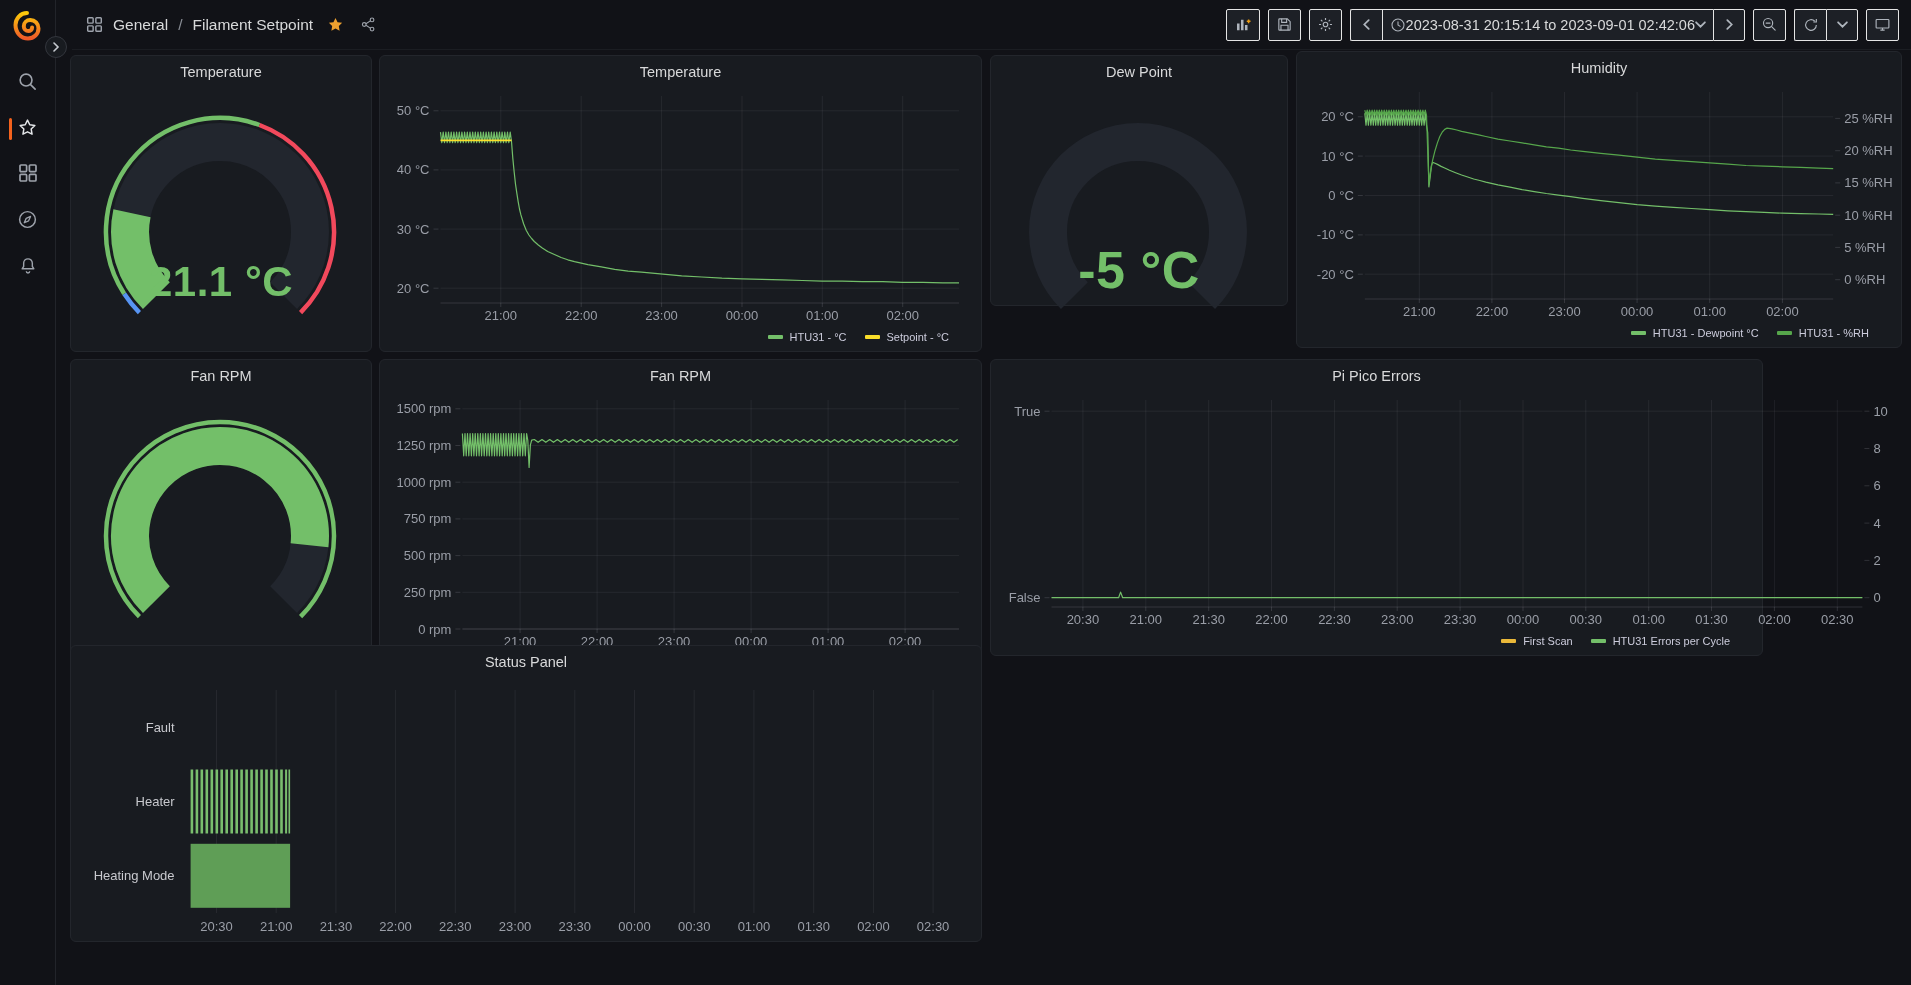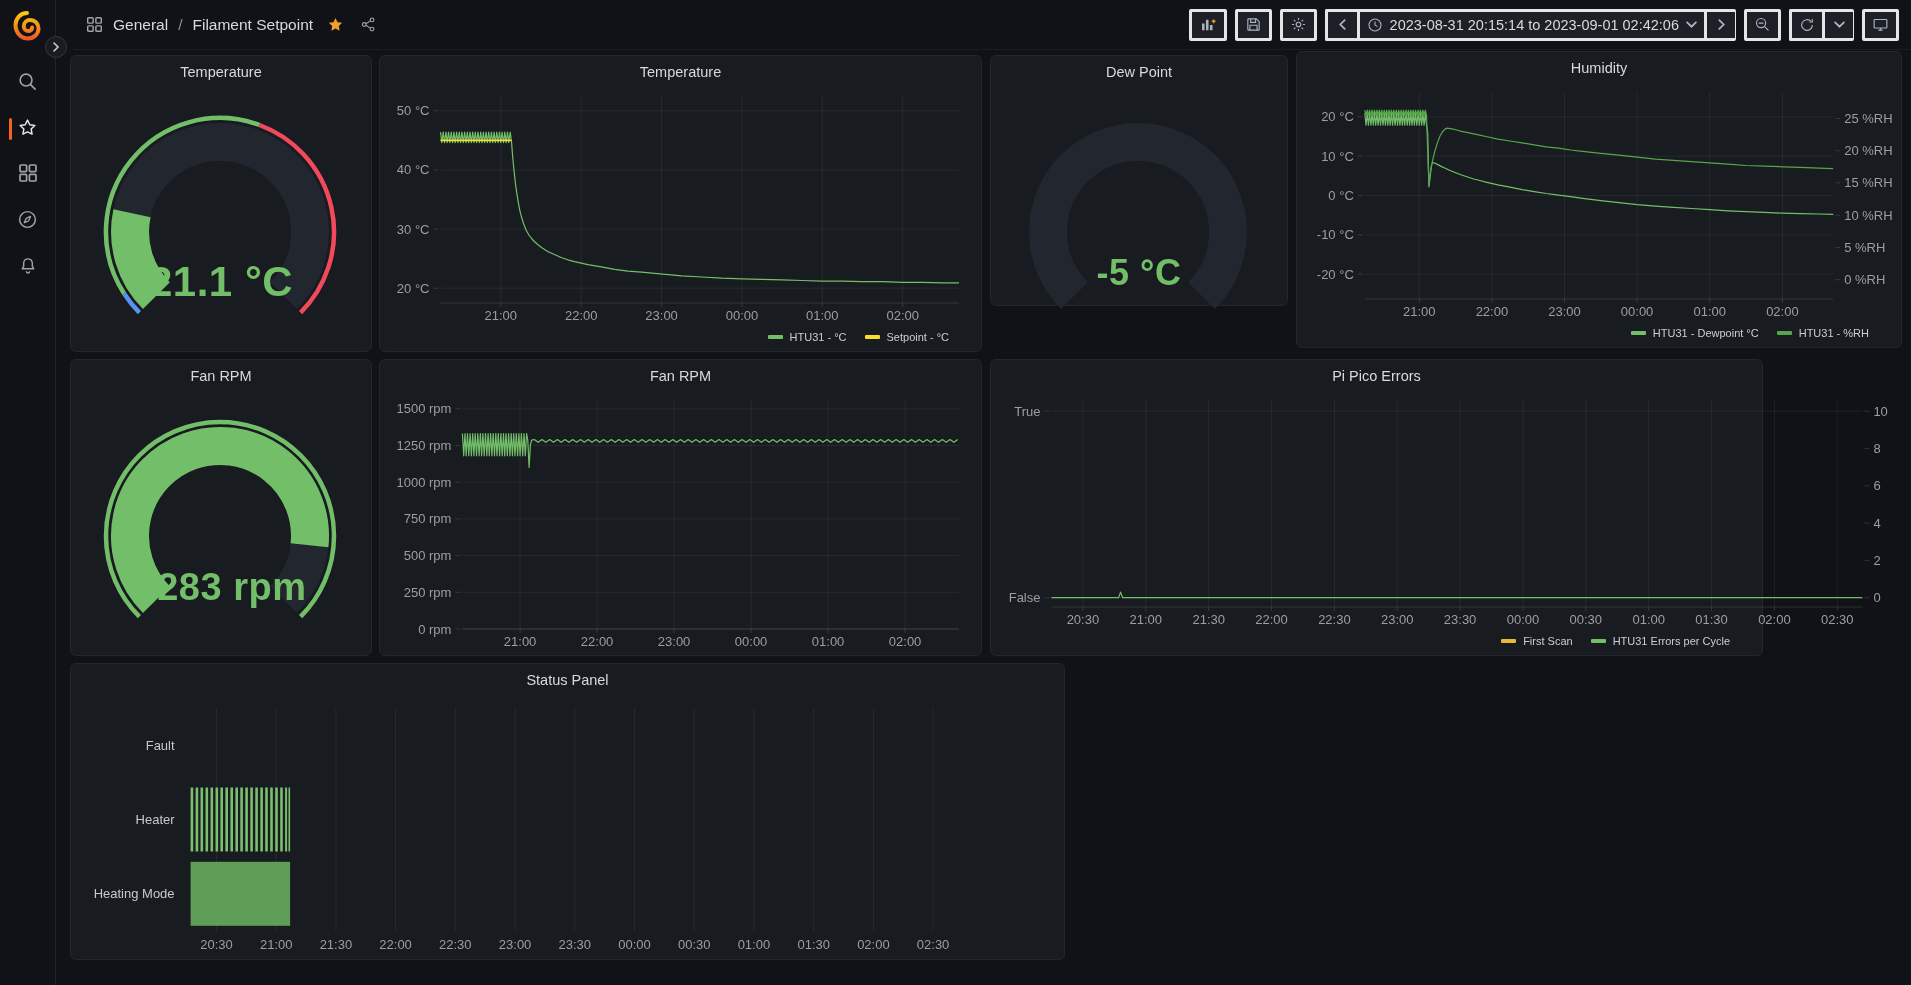--- a/index.html
+++ b/index.html
@@ -15,22 +15,22 @@
   .sit.active{color:#e3e5e8}
   .sit.active::before{content:'';position:absolute;left:9px;top:12px;width:3px;height:22px;border-radius:2px;background:#f4621d}
   
   .nav{position:absolute;left:72px;top:0;right:0;height:49px;display:flex;align-items:center;
     padding:0 12px 0 14px;border-bottom:1px solid #1b1d22;background:#111217;z-index:5}
   .nav-left{display:flex;align-items:center;gap:10px;font-size:15.5px;color:#d8d9da}
   .nav-ic{color:#9da2ab;display:flex;align-items:center}
   .crumb{cursor:pointer}
   .sep{color:#8a8e96}
   .nav-right{margin-left:auto;display:flex;align-items:center;gap:8px}
-  .tbtn{height:32px;min-width:32px;display:flex;align-items:center;justify-content:center;gap:7px;
-    background:#1d2026;border:3px solid #e5e5e5;border-radius:2px;color:#aeb4bc;padding:0 7px;cursor:pointer;
+  .tbtn{height:32px;min-width:32px;display:flex;align-items:center;justify-content:center;gap:0;
+    background:#1d2026;border:1px solid #e5e5e5;border-radius:2px;color:#aeb4bc;padding:0 7px;cursor:pointer;
     font-family:inherit;font-size:14.5px}
   .tgroup{display:flex;align-items:stretch}
   .tgroup .tbtn{border-radius:0;border-right-width:0}
   .tgroup .tbtn:first-child{border-radius:2px 0 0 2px}
   .tgroup .tbtn:last-child{border-radius:0 2px 2px 0;border-right-width:1px}
   .time-label{color:#d8d9da;white-space:nowrap}
   
   .panel{position:absolute;background:#181b20;border:1px solid #23262c;border-radius:6px;box-sizing:border-box}
   .ptitle{position:absolute;top:0;left:0;right:0;height:30px;line-height:32px;text-align:center;
     font-size:14.5px;font-weight:500;color:#d8d9da;cursor:pointer;white-space:nowrap;overflow:hidden}
@@ -274,21 +274,21 @@
         <div><span class="li"><span class="sw" style="background:#73bf69"></span>HTU31 - °C</span><span class="li"><span class="sw" style="background:#fade2a"></span>Setpoint - °C</span></div>
         <div></div>
       </div></div>
 </div>
 
 <div class="panel" style="left:990px;top:55px;width:298px;height:251px">
   <div class="ptitle">Dew Point</div>
   <div class="chart"><svg width="282" height="261">
         <path d="M 77.4 209.6 A 90 90 0 1 1 204.6 209.6" fill="none" stroke="#22262e" stroke-width="38"></path>
       </svg></div>
-  <div class="gval" style="top:196px;font-size:36px">-5 °C</div>
+  <div class="gval" style="top:184px;font-size:52px">-5 °C</div>
 </div>
 
 <div class="panel" style="left:1296px;top:51px;width:606px;height:297px">
   <div class="ptitle">Humidity</div>
   <div class="chart"><svg width="590" height="237">
         <line x1="116.3" y1="10" x2="116.3" y2="217" stroke="rgba(204,204,220,0.08)"></line>
         <line x1="116.3" y1="217" x2="116.3" y2="221" stroke="rgba(204,204,220,0.16)"></line>
         <text x="116.3" y="234" fill="#9a9ea7" font-size="13" text-anchor="middle">21:00</text>
         <line x1="188.9" y1="10" x2="188.9" y2="217" stroke="rgba(204,204,220,0.08)"></line>
         <line x1="188.9" y1="217" x2="188.9" y2="221" stroke="rgba(204,204,220,0.16)"></line>
@@ -341,21 +341,20 @@
       </div></div>
 </div>
 
 <div class="panel" style="left:70px;top:359px;width:302px;height:297px">
   <div class="ptitle">Fan RPM</div>
   <div class="chart"><svg width="286" height="261">
         <path d="M 79.4 209.6 A 90 90 0 1 1 206.6 209.6" fill="none" stroke="#22262e" stroke-width="38"></path>
         <path d="M 79.4 209.6 A 90 90 0 1 1 232.5 155.3" fill="none" stroke="#73bf69" stroke-width="38"></path>
         <path d="M 62.4 226.6 A 114 114 0 1 1 223.6 226.6" fill="none" stroke="#73bf69" stroke-width="4.5"></path>
       </svg></div>
-  <div class="gval" style="top:206px;font-size:38px">1283 rpm</div>
 </div>
 
 <div class="panel" style="left:379px;top:359px;width:603px;height:297px">
   <div class="ptitle">Fan RPM</div>
   <div class="chart"><svg width="587" height="259">
         <line x1="134.1" y1="10" x2="134.1" y2="239" stroke="rgba(204,204,220,0.08)"></line>
         <line x1="134.1" y1="239" x2="134.1" y2="243" stroke="rgba(204,204,220,0.16)"></line>
         <text x="134.1" y="256" fill="#9a9ea7" font-size="13" text-anchor="middle">21:00</text>
         <line x1="211.1" y1="10" x2="211.1" y2="239" stroke="rgba(204,204,220,0.08)"></line>
         <line x1="211.1" y1="239" x2="211.1" y2="243" stroke="rgba(204,204,220,0.16)"></line>
@@ -459,21 +458,21 @@
         <line x1="867.4" y1="21.2" x2="872.4" y2="21.2" stroke="rgba(204,204,220,0.16)"></line>
         <text x="876.4" y="25.7" fill="#9a9ea7" font-size="13">10</text>
         <line x1="54.5" y1="217" x2="865.4" y2="217" stroke="rgba(204,204,220,0.16)"></line>
         <path d="M54.5 207.7L121.6 207.7L123.6 202.1L125.7 207.7L368.8 207.7L865.4 207.7" fill="none" stroke="#73bf69" stroke-width="1.2" stroke-linejoin="round"></path>
       </svg><div class="legend" style="padding-left:54.5px">
         <div><span class="li"><span class="sw" style="background:#eab839"></span>First Scan</span></div>
         <div><span class="li"><span class="sw" style="background:#73bf69"></span>HTU31 Errors per Cycle</span></div>
       </div></div>
 </div>
 
-<div class="panel" style="left:70px;top:663px;width:995px;height:297px">
+<div class="panel" style="left:70px;top:645px;width:912px;height:297px">
   <div class="ptitle">Status Panel</div>
   <div class="chart"><svg width="896" height="261">
         <line x1="139.5" y1="14" x2="139.5" y2="237" stroke="rgba(204,204,220,0.08)"></line>
         <text x="139.5" y="255" fill="#9a9ea7" font-size="13" text-anchor="middle">20:30</text>
         <line x1="199.2" y1="14" x2="199.2" y2="237" stroke="rgba(204,204,220,0.08)"></line>
         <text x="199.2" y="255" fill="#9a9ea7" font-size="13" text-anchor="middle">21:00</text>
         <line x1="258.9" y1="14" x2="258.9" y2="237" stroke="rgba(204,204,220,0.08)"></line>
         <text x="258.9" y="255" fill="#9a9ea7" font-size="13" text-anchor="middle">21:30</text>
         <line x1="318.6" y1="14" x2="318.6" y2="237" stroke="rgba(204,204,220,0.08)"></line>
         <text x="318.6" y="255" fill="#9a9ea7" font-size="13" text-anchor="middle">22:00</text>

